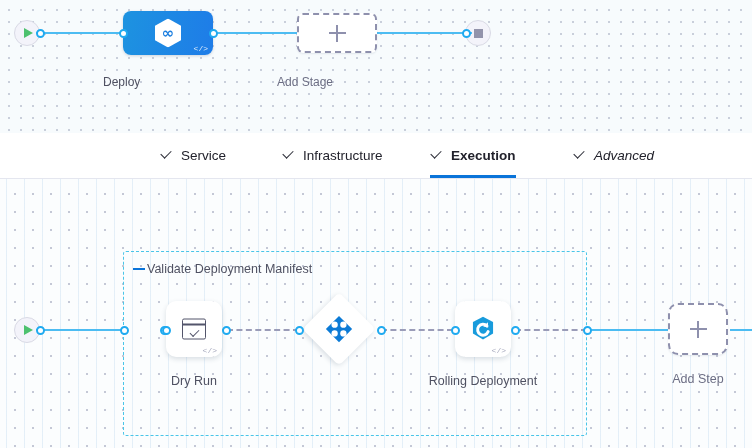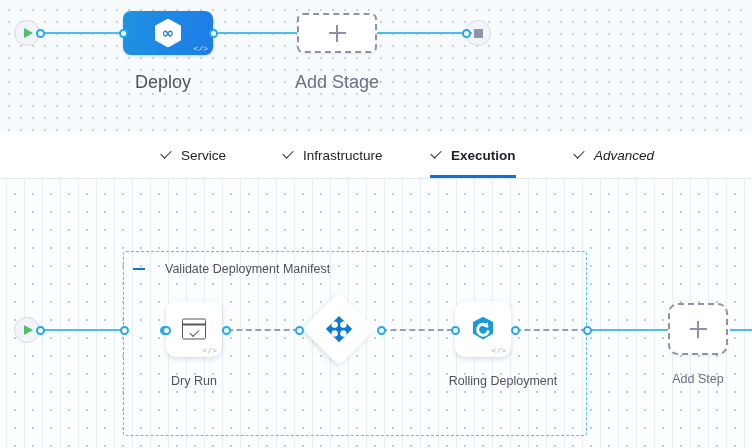--- a/index.html
+++ b/index.html
@@ -142,22 +142,21 @@
   .plus-g::before, .plus-g::after {
     content: "";
     position: absolute;
     background: #8e90ad;
   }
   .plus-g::before { left: 7px; top: 0; width: 2px; height: 17px; }
   .plus-g::after  { top: 7px; left: 0; height: 2px; width: 17px; }
 
   .node-label {
     position: absolute;
-    text-align: center;
-    font-size: 18px;
+    font-size: 12px;
     line-height: 16px;
     color: #4f5162;
     white-space: pre-line;
     z-index: 5;
   }
   .node-label.muted { color: #6c6e84; }
 
   
   .tabbar {
     position: absolute;
@@ -222,21 +221,21 @@
     border: 1px dashed #49c5e8;
     border-radius: 3px;
     background: rgba(255,255,255,0.0);
     box-sizing: border-box;
     z-index: 1;
   }
   .group-header {
     position: absolute;
     display: flex;
     align-items: center;
-    gap: 20px;
+    gap: 2px;
     z-index: 5;
   }
   .collapse-dash {
     width: 12px; height: 2px;
     background: #0a74d9;
     display: inline-block;
   }
   .group-title {
     font-size: 12.5px;
     color: #4f5162;
@@ -412,21 +411,21 @@
     <div class="step-box" style="left:455px; top:122px;">
       <svg class="k8s-ico" viewBox="0 0 32 32">
         <path d="M16 2 L27.5 8 L27.5 21 L16 28 L4.5 21 L4.5 8 Z" fill="#189bdc"></path>
         <path d="M20.5 12.5 a6.2 6.2 0 1 0 1.4 6.4" fill="none" stroke="#ffffff" stroke-width="3.4" stroke-linecap="round"></path>
         <path d="M21.6 8.4 L21.9 14.4 L16.2 13.2 Z" fill="#ffffff"></path>
       </svg>
       <span class="code-badge grey">&lt;/&gt;</span>
     </div>
     <div class="port" style="left:451px; top:146.5px;"></div>
     <div class="port" style="left:511px; top:146.5px;"></div>
-    <div class="label-wrap" style="left:423px; top:194px; width:120px;margin-left:20px;">Rolling
+    <div class="label-wrap" style="left:423px; top:194px; width:120px;">Rolling
 Deployment</div>
 
     <div class="port" style="left:583px; top:146.5px;"></div>
 
     <div class="add-box" style="left:668px; top:124px; width:60px; height:52px; border-radius:10px;">
       <div class="plus-g"></div>
     </div>
     <div class="label-wrap" style="left:638px; top:192px; width:120px; color:#6c6e84;">Add Step</div>
   </div>
 

